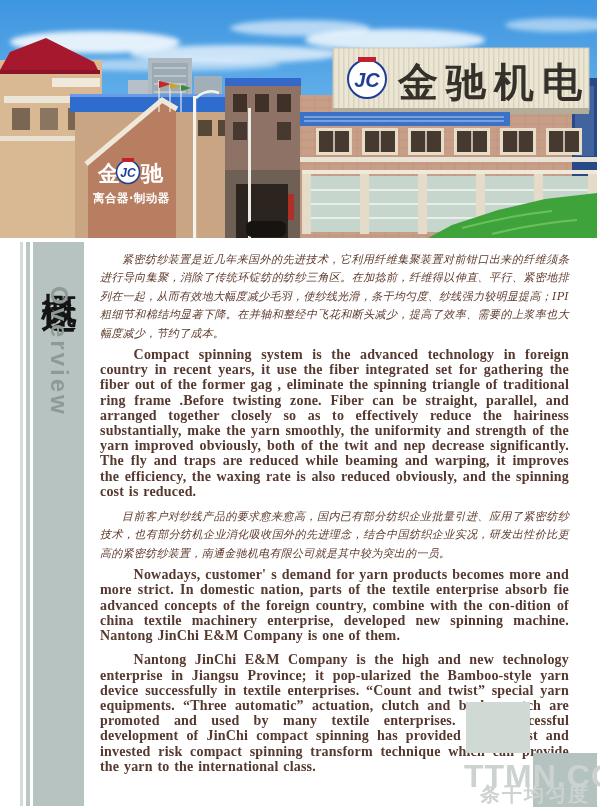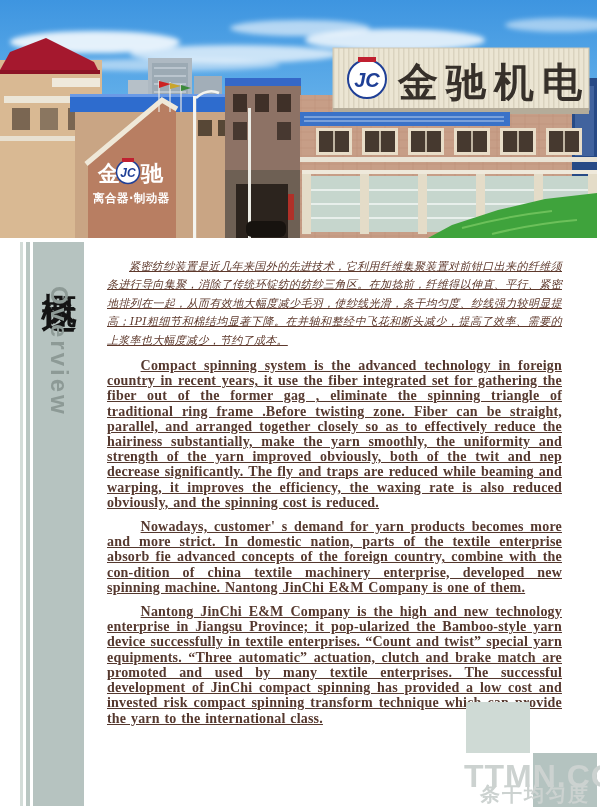--- a/index.html
+++ b/index.html
@@ -14,21 +14,21 @@
   .side-line2{position:absolute;left:26px;top:242px;width:4px;height:564px;background:#b9c6c2;}
   .side-bar{position:absolute;left:33px;top:242px;width:51px;height:564px;background:#b6c3c0;
             display:flex;flex-direction:column;align-items:center;padding-top:22px;box-sizing:border-box;}
   .cn-title{writing-mode:vertical-rl;text-orientation:upright;font-family:"DejaVu Sans",sans-serif;
             font-weight:bold;font-size:35px;line-height:1;color:#141414;letter-spacing:5px;}
   .en-title{writing-mode:vertical-rl;font-family:"Liberation Sans",sans-serif;font-weight:bold;
             font-size:24px;color:#8d9a96;letter-spacing:3px;margin-top:12px;}
 
   
   .content{position:absolute;left:99px;top:250px;width:471px;}
-  .content p{margin:8px;text-align:justify;text-decoration:underline;}
+  .content p{margin:1px;text-align:justify;}
   .content p.zh{font-family:"DejaVu Serif",serif;font-style:italic;font-size:11px;line-height:18.4px;
                 color:#5e392c;margin-bottom:4px;text-indent:2em;letter-spacing:0.3px;}
   .content p.en{font-family:"Liberation Serif",serif;font-weight:bold;font-size:14px;line-height:15.2px;
                 color:#55382e;margin-bottom:9px;text-indent:2.4em;letter-spacing:0.2px;word-spacing:1px;}
 
   
   .sq-light{position:absolute;left:466px;top:702px;width:64px;height:51px;background:#cfdad5;z-index:1;}
   .sq-dark{position:absolute;left:533px;top:753px;width:64px;height:54px;background:#b4c3c0;z-index:1;}
   .wm{position:absolute;z-index:3;font-family:"Liberation Sans",sans-serif;font-weight:bold;
       color:#ccd2d0;white-space:nowrap;}
@@ -198,20 +198,21 @@
   <div class="side-line1"></div>
   <div class="side-line2"></div>
   <div class="side-bar">
     <div class="cn-title">概述</div>
     <div class="en-title">Overview</div>
   </div>
 
   <div class="content">
     <p class="zh">紧密纺纱装置是近几年来国外的先进技术，它利用纤维集聚装置对前钳口出来的纤维须条进行导向集聚，消除了传统环锭纺的纺纱三角区。在加捻前，纤维得以伸直、平行、紧密地排列在一起，从而有效地大幅度减少毛羽，使纱线光滑，条干均匀度、纱线强力较明显提高；IPI粗细节和棉结均显著下降。在并轴和整经中飞花和断头减少，提高了效率、需要的上浆率也大幅度减少，节约了成本。</p>
     <p class="en">Compact spinning system is the advanced technology in foreign country in recent years, it use the fiber integrated set for gathering the fiber out of the former gag , eliminate the spinning triangle of traditional ring frame .Before twisting zone. Fiber can be straight, parallel, and arranged together closely so as to effectively reduce the hairiness substantially, make the yarn smoothly, the uniformity and strength of the yarn improved obviously, both of the twit and nep decrease significantly. The fly and traps are reduced while beaming and warping, it improves the efficiency, the waxing rate is also reduced obviously, and the spinning cost is reduced.</p>
+    <p class="zh">目前客户对纱线产品的要求愈来愈高，国内已有部分纺织企业批量引进、应用了紧密纺纱技术，也有部分纺机企业消化吸收国外的先进理念，结合中国纺织企业实况，研发出性价比更高的紧密纺纱装置，南通金驰机电有限公司就是其中较为突出的一员。</p>
     <p class="en">Nowadays, customer' s demand for yarn products becomes more and more strict. In domestic nation, parts of the textile enterprise absorb fie advanced concepts of the foreign country, combine with the con-dition of china textile machinery enterprise, developed new spinning machine. Nantong JinChi E&amp;M Company is one of them.</p>
     <p class="en">Nantong JinChi E&amp;M Company is the high and new technology enterprise in Jiangsu Province; it pop-ularized the Bamboo-style yarn device successfully in textile enterprises. “Count and twist” special yarn equipments. “Three automatic” actuation, clutch and brake match are promoted and used by many textile enterprises. The successful development of JinChi compact spinning has provided a low cost and invested risk compact spinning transform technique which can provide the yarn to the international class.</p>
   </div>
 
   <div class="sq-light"></div>
   <div class="sq-dark"></div>
   <div class="wm wm1">TTMN.COM</div>
   <div class="wm wm2">条干均匀度</div>
 
 </div>

